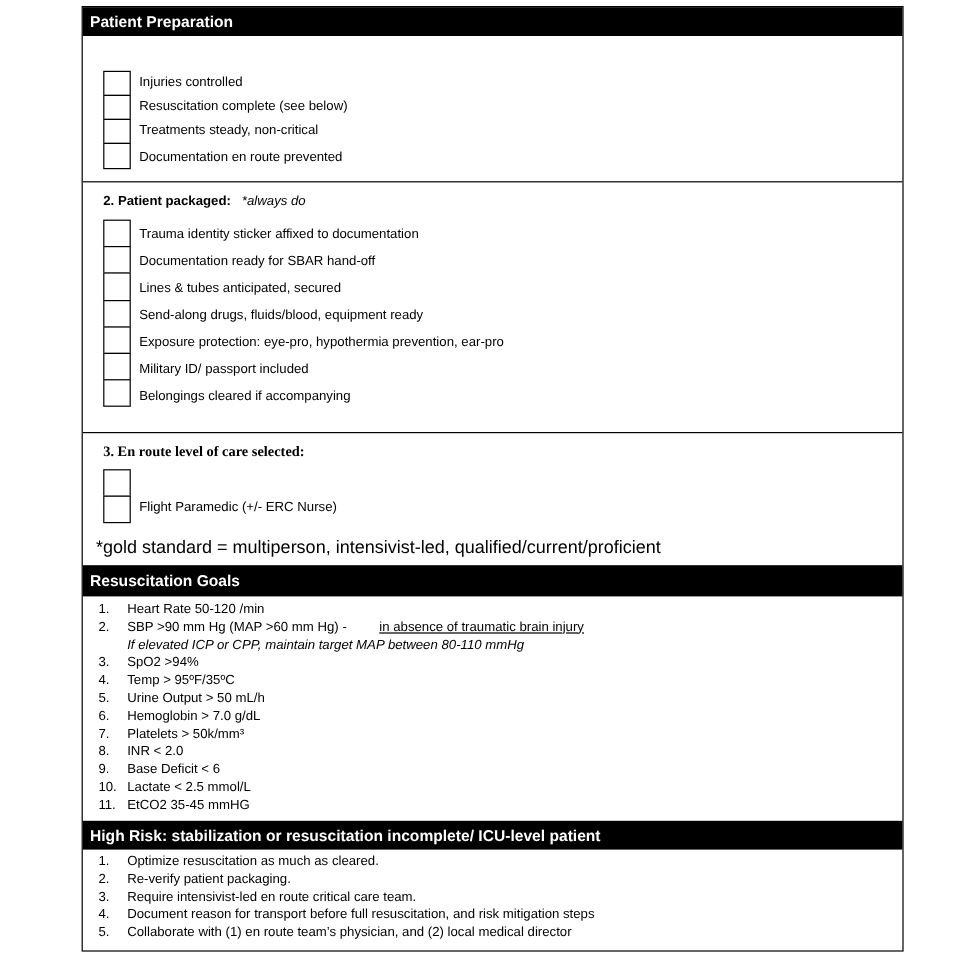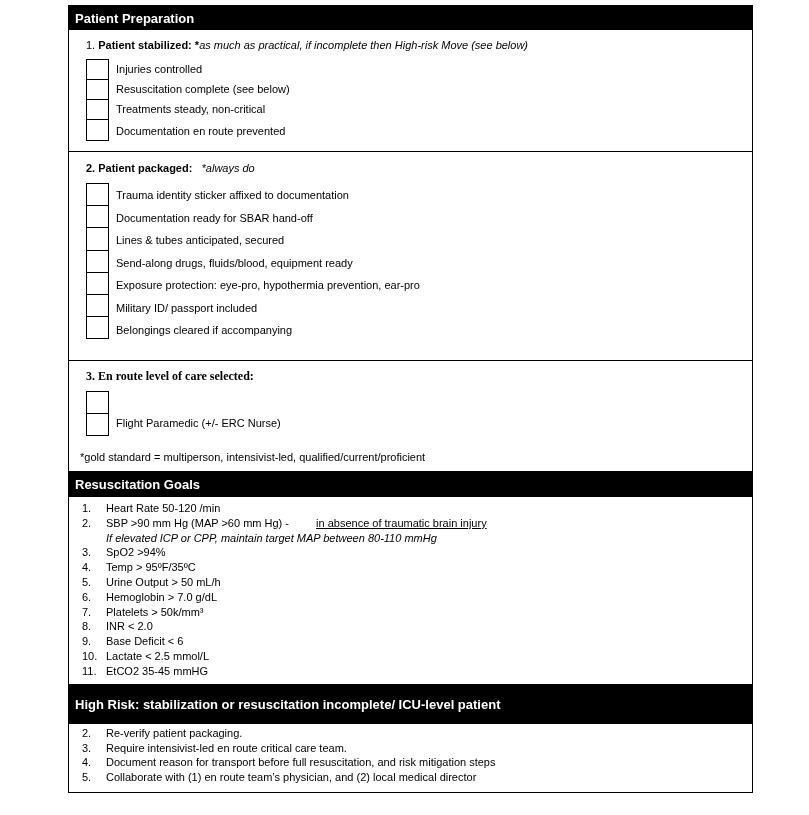--- a/index.html
+++ b/index.html
@@ -5,25 +5,25 @@
   html, body { margin: 0; padding: 0; background: #ffffff; }
   body { width: 809px; height: 815px; position: relative; overflow: hidden;
          font-family: "Liberation Sans", "DejaVu Sans", sans-serif; color: #000; }
   .frame { position: absolute; left: 68px; top: 5px; width: 683px; height: 786px;
            border: 1px solid #000; box-sizing: content-box; }
   .band { position: absolute; left: 0; right: 0; background: #000; color: #fff;
           font-weight: bold; font-size: 13px; padding-left: 6px; box-sizing: border-box; }
   .band span { position: absolute; top: 50%; transform: translateY(-50%); left: 6px; }
   .band.b1 { top: 0; height: 24px; }
   .band.b2 { top: 465px; height: 26px; }
-  .band.b3 { top: 678px; height: 40px; }
+  .band.b3 { top: 678px; height: 24px; }
   .hr { position: absolute; left: 0; right: 0; height: 1px; background: #000; }
   .hr.h1 { top: 145px; }
   .hr.h2 { top: 354px; }
-  .txt { position: absolute; font-size: 11px; white-space: nowrap; line-height: 14px; }
+  .txt { position: absolute; font-size: 15px; white-space: nowrap; line-height: 14px; }
   .heading { font-size: 11px; }
   .heading b { font-weight: bold; }
   .heading i { font-style: italic; }
   .cbcol { position: absolute; left: 17px; width: 24px; }
   .cb { position: absolute; left: 0; width: 23px; border: 1px solid #000; box-sizing: border-box;
         background: #fff; cursor: pointer; }
   .cblabel { position: absolute; left: 47px; font-size: 11px; white-space: nowrap; line-height: 14px; }
   .ol { position: absolute; left: 13px; font-size: 11px; line-height: 14.8px; }
   .ol .row { position: relative; height: 14.8px; white-space: nowrap; }
   .ol .num { position: absolute; left: 0; }
@@ -33,25 +33,20 @@
 </style>
 </head>
 <body>
 
 <div class="frame">
 
   <div class="band b1">
     <span>Patient Preparation</span>
   </div>
 
-  <div class="txt heading" style="left:17px; top:32px;">
-    <span>1.</span>
-    <b>Patient stabilized:</b>
-    <b>*</b><i>as much as practical, if incomplete then High-risk Move (see below)</i>
-  </div>
 
   <div class="cbcol" style="top:53px;">
     <div class="cb" style="top:0; height:21px;"></div>
     <div class="cb" style="top:20px; height:21px;"></div>
     <div class="cb" style="top:40px; height:21px;"></div>
     <div class="cb" style="top:60px; height:22px;"></div>
   </div>
   <div class="cblabel" style="top:56px;">Injuries controlled</div>
   <div class="cblabel" style="top:76px;">Resuscitation complete (see below)</div>
   <div class="cblabel" style="top:96px;">Treatments steady, non-critical</div>
@@ -148,21 +143,21 @@
       </div>
   </div>
 
   <div class="band b3">
     <span>High Risk: stabilization or resuscitation incomplete/ ICU-level patient</span>
   </div>
 
   <div class="ol" style="top:705px;">
     <div class="row">
         <span class="num">1.</span>
-        <span class="val">Optimize resuscitation as much as possible.</span>
+        <span class="val">Optimize resuscitation as much as cleared.</span>
       </div>
     <div class="row">
         <span class="num">2.</span>
         <span class="val">Re-verify patient packaging.</span>
       </div>
     <div class="row">
         <span class="num">3.</span>
         <span class="val">Require intensivist-led en route critical care team.</span>
       </div>
     <div class="row">

